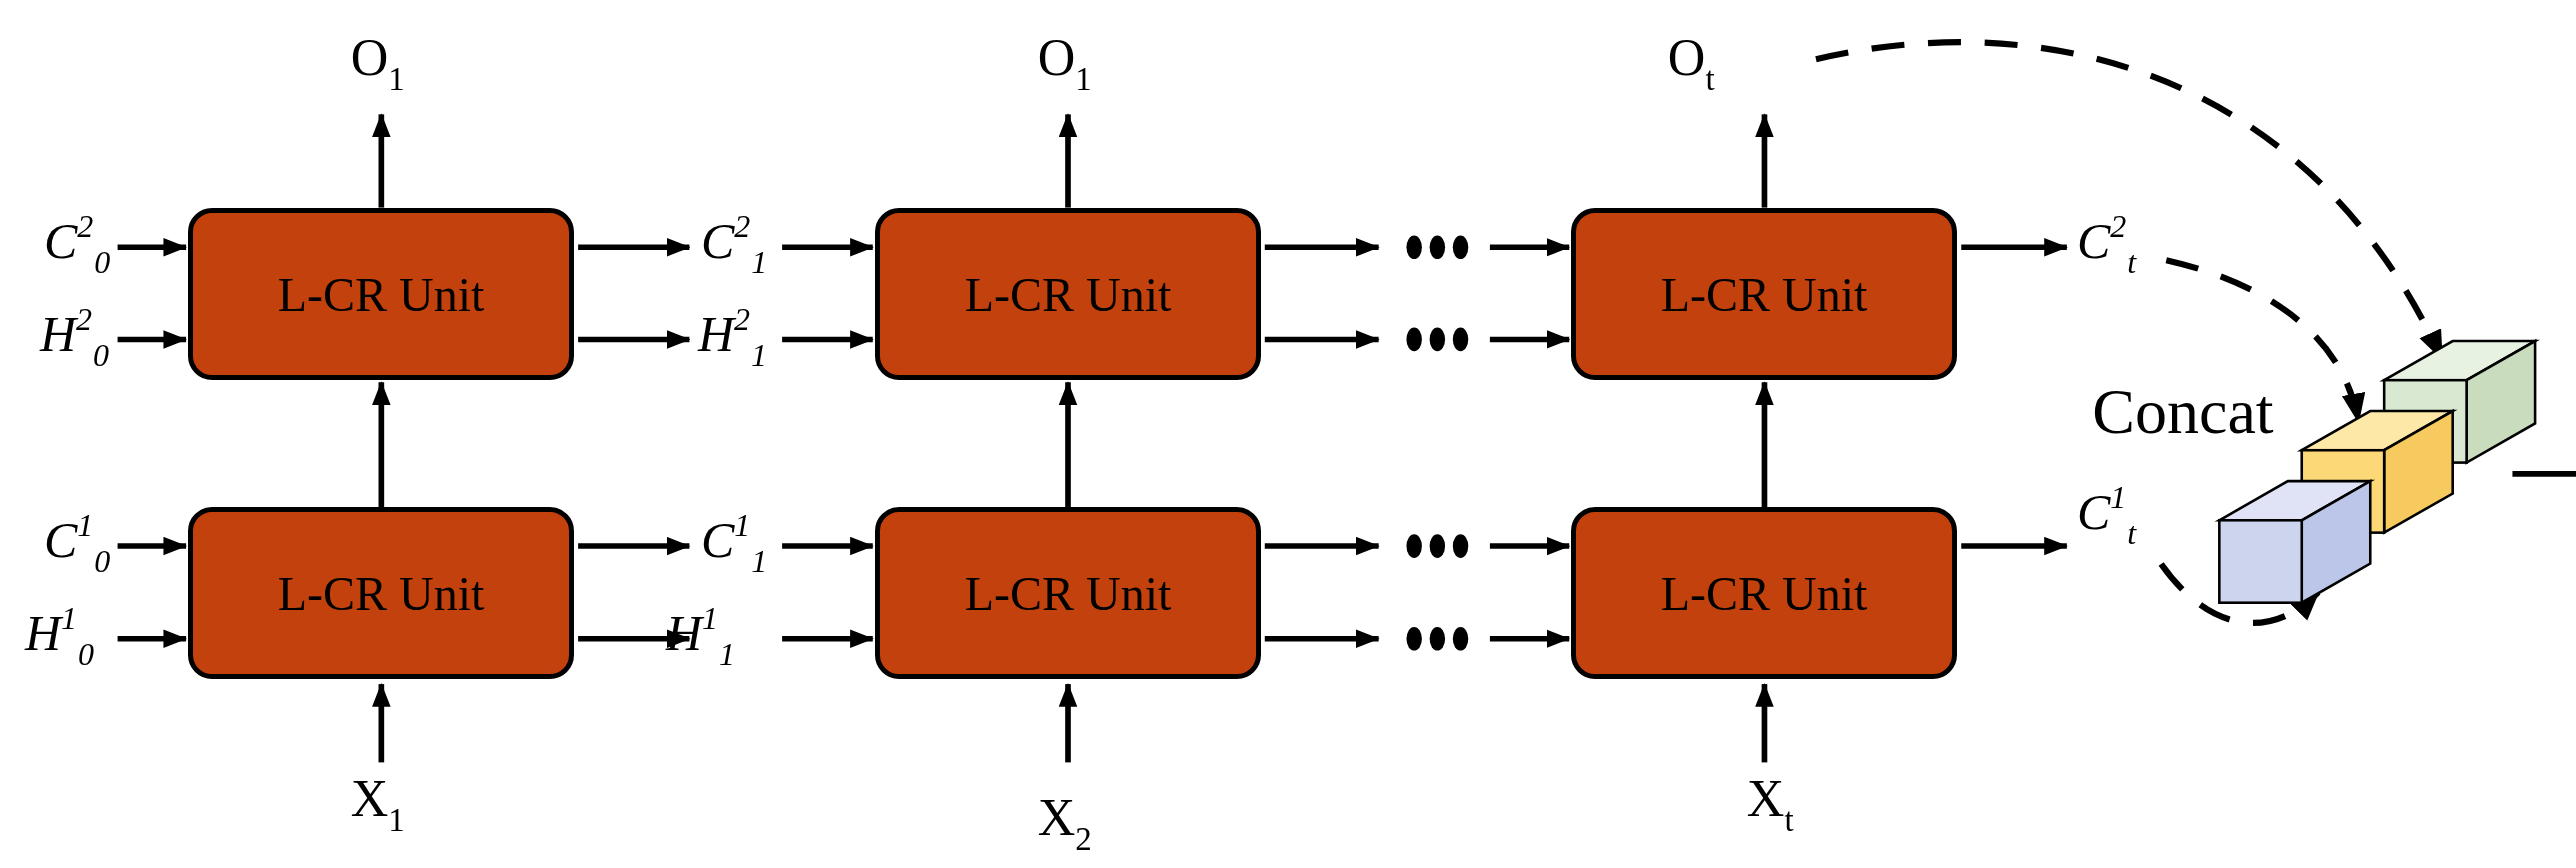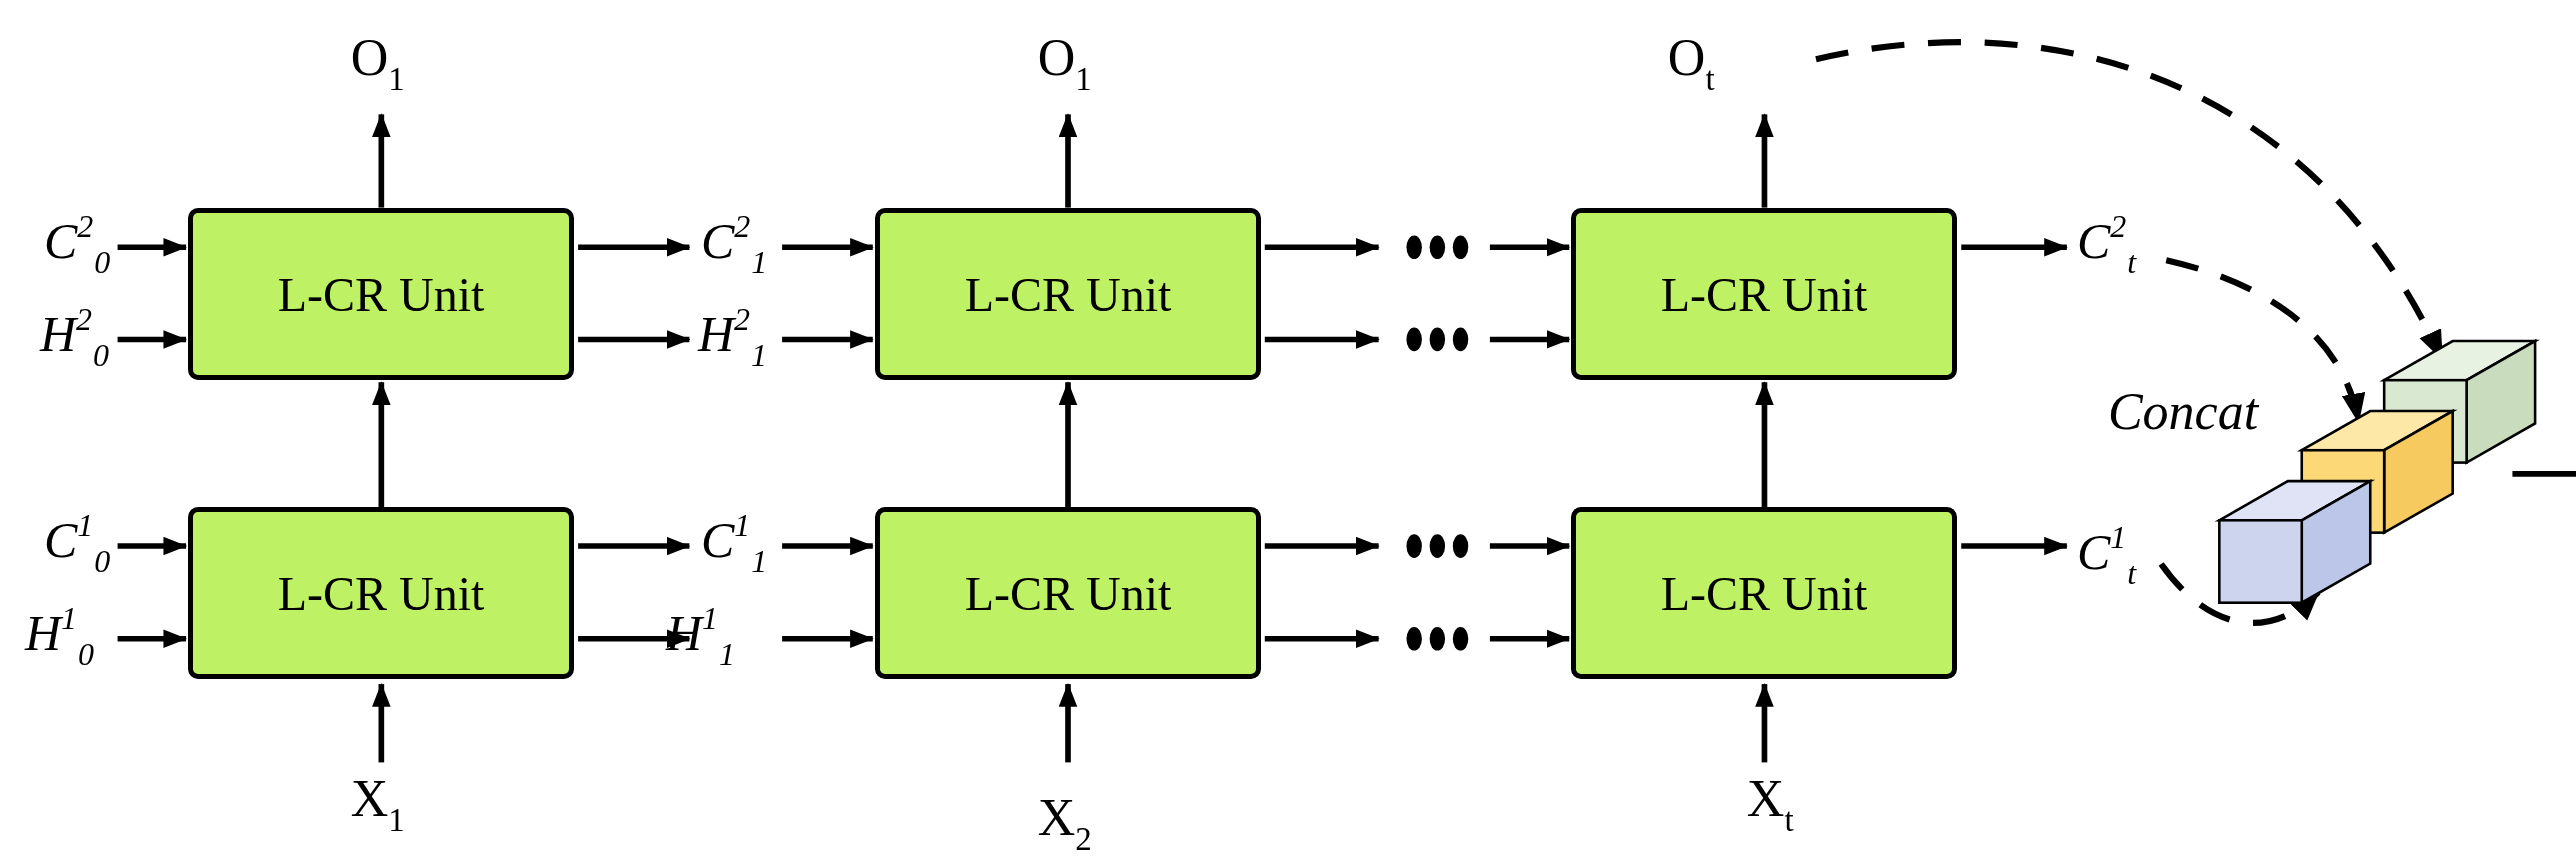--- a/index.html
+++ b/index.html
@@ -1,27 +1,27 @@
 <!DOCTYPE html>
 <html style="font-size:8.2px"><head>
 <meta charset="utf-8">
 <style>
   html,body{margin:0;padding:0;background:#ffffff;}
   #canvas{position:relative;width:3310px;height:868px;background:#ffffff;overflow:hidden;
           font-family:"Liberation Serif","DejaVu Serif",serif;color:#000;}
   #wires{position:absolute;left:0;top:0;}
-  .unit{position:absolute;width:386px;height:172px;background:#bef264;border:5.7px solid #000;
-        border-radius:10px;box-sizing:border-box;display:flex;align-items:center;justify-content:center;
+  .unit{position:absolute;width:386px;height:172px;background:#c2410c;border:5.7px solid #000;
+        border-radius:24px;box-sizing:border-box;display:flex;align-items:center;justify-content:center;
         font-size:48px;color:#000;}
   .sig{position:absolute;white-space:nowrap;font-size:50px;transform:translateY(-54%);line-height:1;font-style:italic;}
   .sig .sp{font-size:32px;vertical-align:20.6px;}
   .sig .sb{font-size:32px;vertical-align:-15.5px;margin-left:1px;}
   .osig{position:absolute;white-space:nowrap;font-size:52px;transform:translate(-56%,-50%);line-height:1;}
   .osig .sb{font-size:33px;vertical-align:-15.5px;}
-  .cap{position:absolute;white-space:nowrap;font-size:52px;transform:translate(-50%,-50%);line-height:1;font-style:italic;}
+  .cap{position:absolute;white-space:nowrap;font-size:64px;transform:translate(-50%,-50%);line-height:1;}
 </style>
 </head>
 <body>
 
 <div id="canvas">
 
   <svg id="wires" width="3310" height="868" viewBox="0 0 6425 1685">
     <defs>
       <marker id="ah" markerUnits="userSpaceOnUse" markerWidth="46" markerHeight="38" refX="44" refY="18" orient="auto">
         <path d="M0,0 L46,18 L0,36 z" fill="#000"></path>
@@ -143,21 +143,21 @@
   <div class="sig" style="left:40px;top:340px"><span class="b">H</span><span class="sp">2</span><span class="sb">0</span></div>
   <div class="sig" style="left:44px;top:546px"><span class="b">C</span><span class="sp">1</span><span class="sb">0</span></div>
   <div class="sig" style="left:25px;top:639px"><span class="b">H</span><span class="sp">1</span><span class="sb">0</span></div>
 
   <div class="sig" style="left:701px;top:247px"><span class="b">C</span><span class="sp">2</span><span class="sb">1</span></div>
   <div class="sig" style="left:698px;top:340px"><span class="b">H</span><span class="sp">2</span><span class="sb">1</span></div>
   <div class="sig" style="left:701px;top:546px"><span class="b">C</span><span class="sp">1</span><span class="sb">1</span></div>
   <div class="sig" style="left:666px;top:639px"><span class="b">H</span><span class="sp">1</span><span class="sb">1</span></div>
 
   <div class="sig" style="left:2077px;top:247px"><span class="b">C</span><span class="sp">2</span><span class="sb">t</span></div>
-  <div class="sig" style="left:2077px;top:558px"><span class="b">C</span><span class="sp">1</span><span class="sb">t</span></div>
+  <div class="sig" style="left:2077px;top:518px"><span class="b">C</span><span class="sp">1</span><span class="sb">t</span></div>
 
   <div class="osig" style="left:381px;top:64px"><span class="b">O</span><span class="sb">1</span></div>
   <div class="osig" style="left:1068px;top:64px"><span class="b">O</span><span class="sb">1</span></div>
   <div class="osig" style="left:1694px;top:64px"><span class="b">O</span><span class="sb">t</span></div>
 
   <div class="osig" style="left:381px;top:805px"><span class="b">X</span><span class="sb">1</span></div>
   <div class="osig" style="left:1068px;top:824px"><span class="b">X</span><span class="sb">2</span></div>
   <div class="osig" style="left:1773px;top:805px"><span class="b">X</span><span class="sb">t</span></div>
 
   <div class="cap" style="left:2183px;top:412px">Concat</div>

